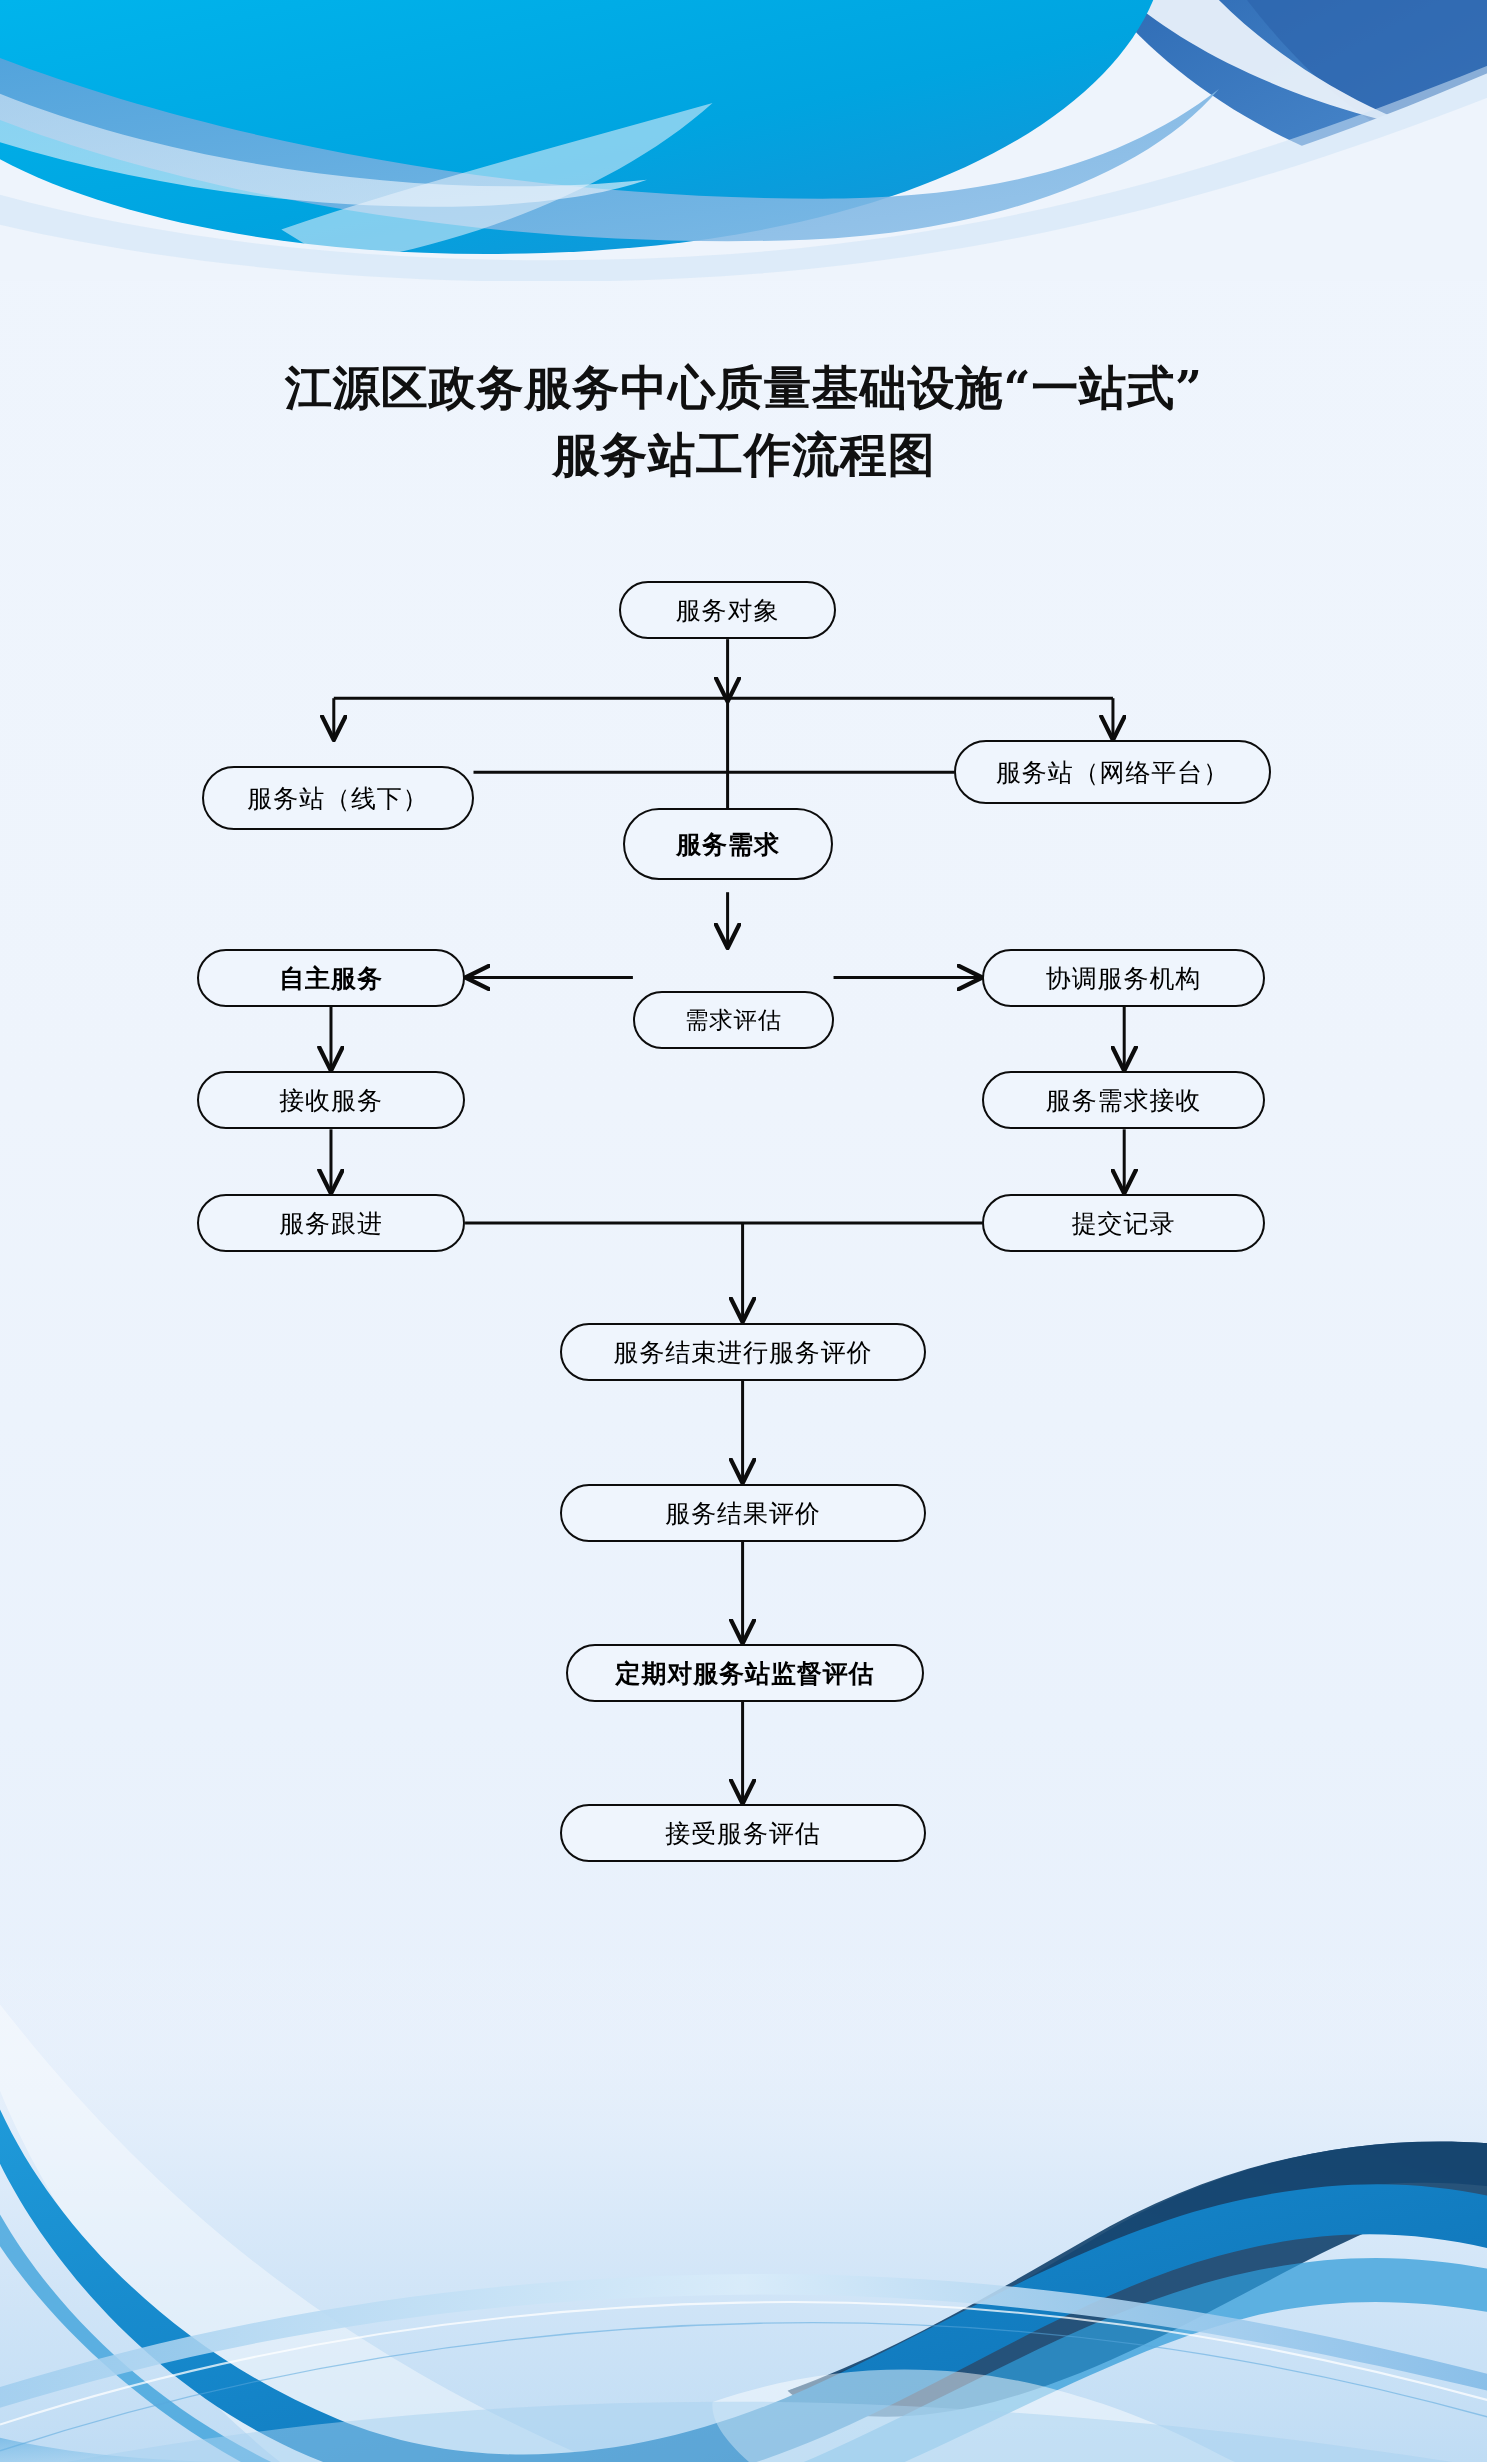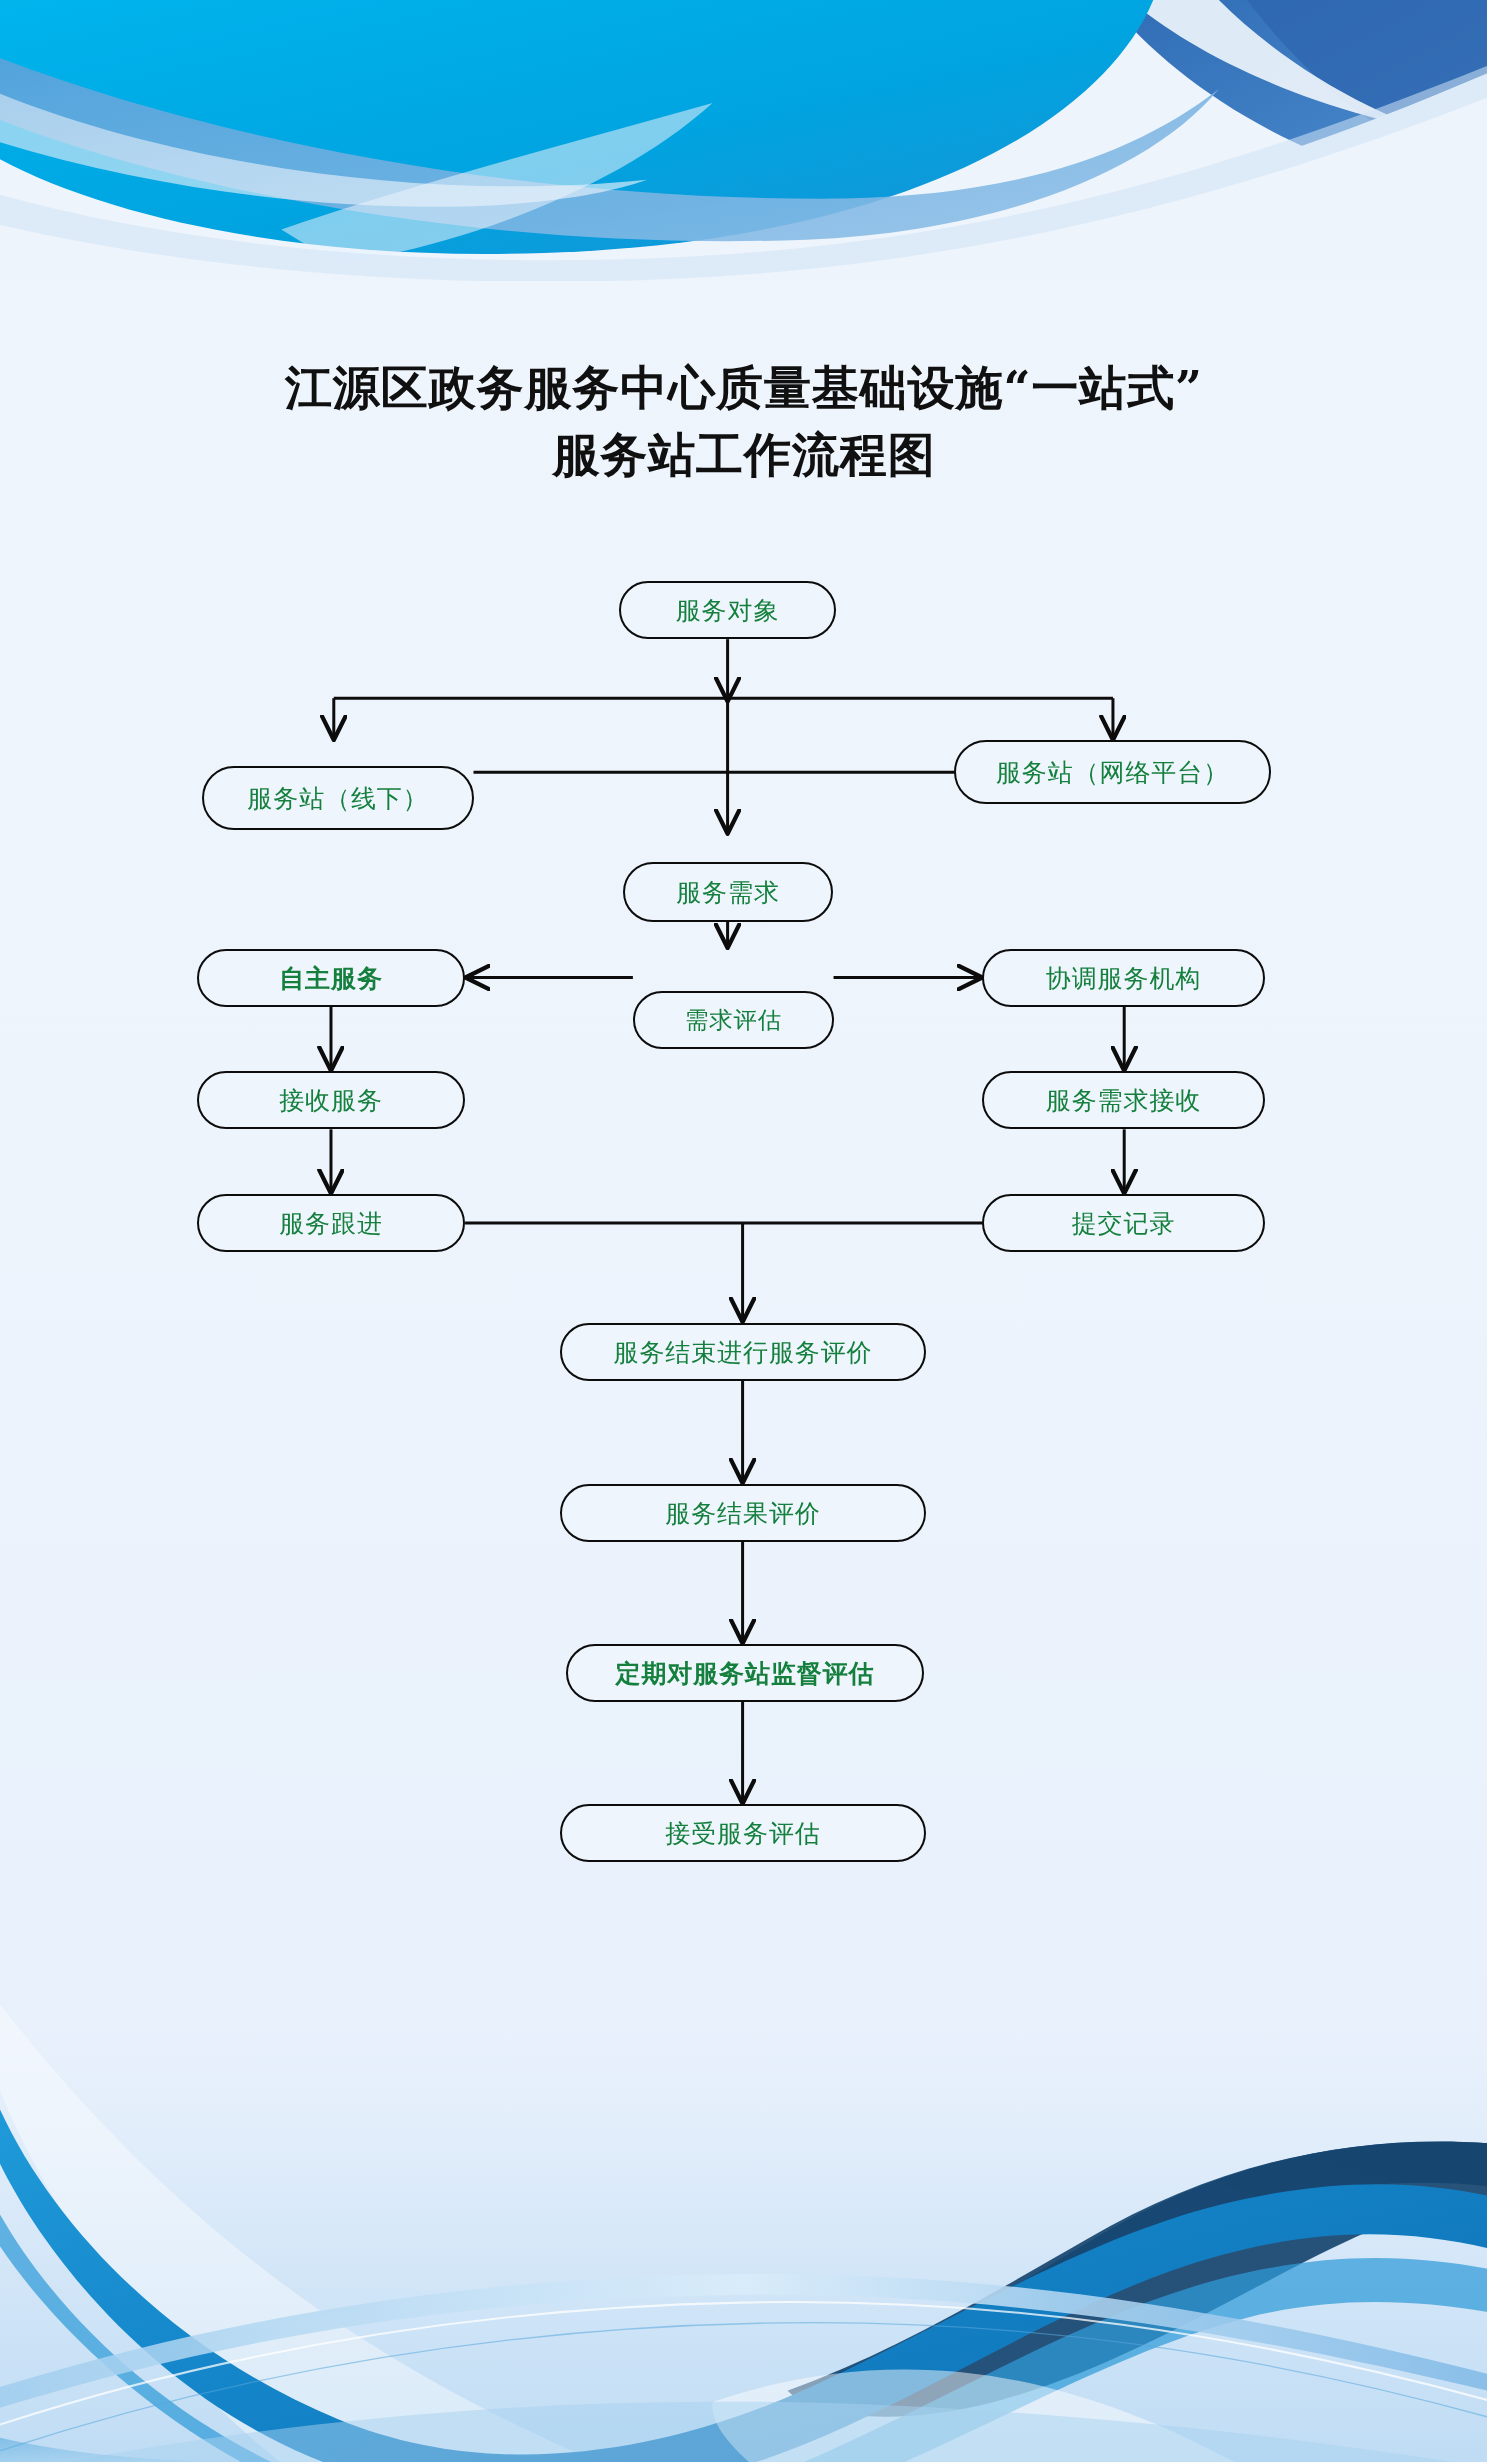--- a/index.html
+++ b/index.html
@@ -69,21 +69,21 @@
     position: absolute;
     box-sizing: border-box;
     background: #eff5fd;
     border: 2.8px solid #0c0c0c;
     border-radius: 936px;
     display: flex;
     align-items: center;
     justify-content: center;
     font-family: "DejaVu Serif", "Liberation Serif", serif;
     font-size: 25px;
-    color: #15803d;
+    color: #000000;
     white-space: nowrap;
     z-index: 3;
     letter-spacing: 0.9px;
   }
   .node.small { font-size: 23.4px; }
 </style>
 </head>
 <body>
 
 <div id="poster">
@@ -172,21 +172,21 @@
       <path d="M792,1816 L792,1921" marker-end="url(#ah)"></path>
     </g>
   </svg>
 
   <div class="node" style="left:619px;  top:581px;  width:217px; height:58px;">服务对象</div>
 
   <div class="node" style="left:202px;  top:740px;  width:272px; height:64px;margin-top:26px;">服务站（线下）</div>
 
   <div class="node" style="left:954px; top:740px;  width:317px; height:64px;">服务站（网络平台）</div>
 
-  <div class="node" style="left:623px;  top:862px;  width:210px; height:60px;">服务需求</div>
+  <div class="node" style="left:623px;  top:808px;  width:210px; height:72px;font-weight:bold;">服务需求</div>
 
   <div class="node small" style="left:633px;  top:949px; width:201px; height:58px;margin-top:42px;">需求评估</div>
 
   <div class="node" style="left:197px;  top:949px; width:268px; height:58px;font-weight:bold;">自主服务</div>
 
   <div class="node" style="left:982px; top:949px; width:283px; height:58px;">协调服务机构</div>
 
   <div class="node" style="left:982px; top:1071px; width:283px; height:58px;">服务需求接收</div>
 
   <div class="node" style="left:197px;  top:1071px; width:268px; height:58px;">接收服务</div>

